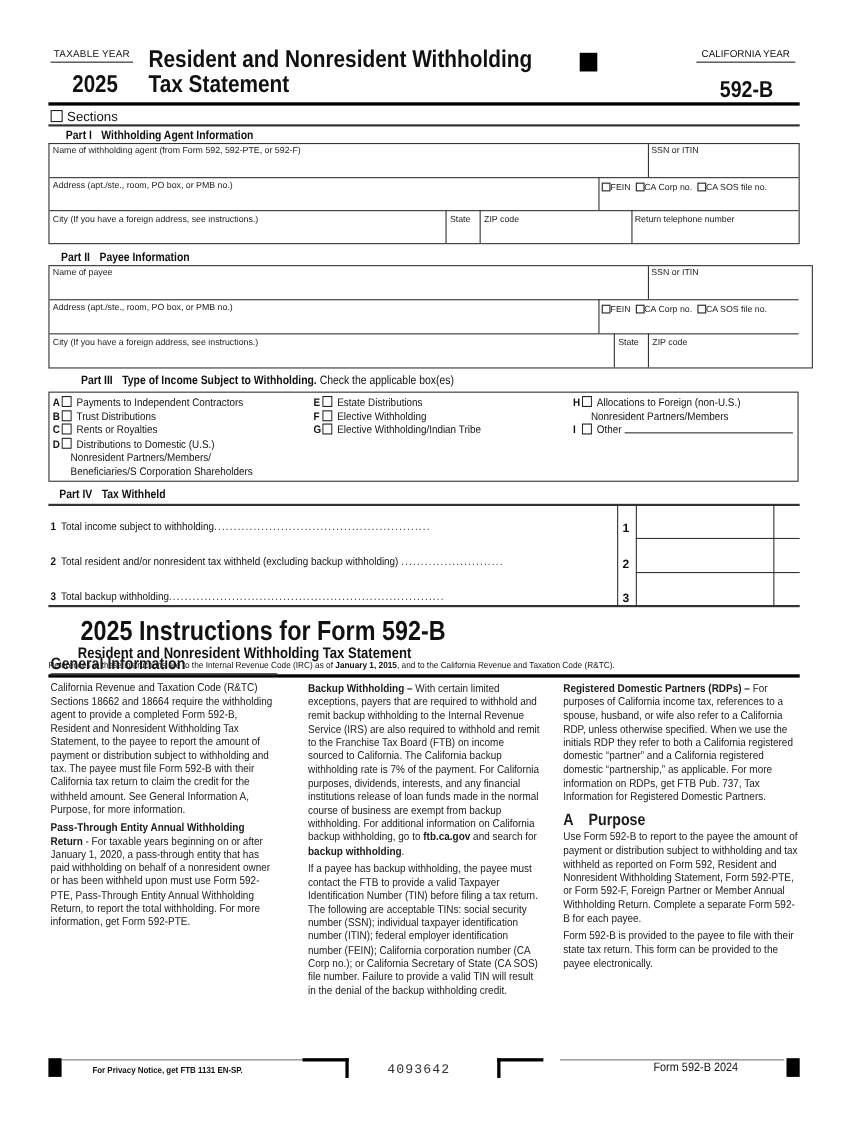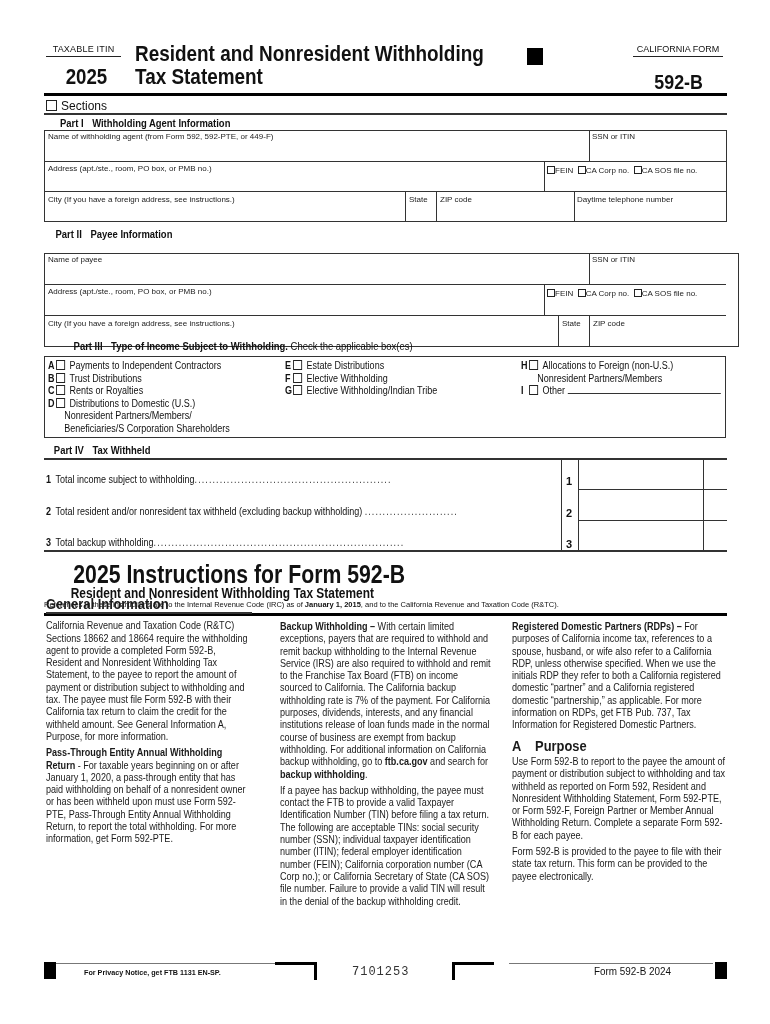--- a/index.html
+++ b/index.html
@@ -59,70 +59,70 @@
 
   
   .foot-sq { position: absolute; width: 12px; height: 17px; background: #000; top: 962px; }
   .foot-privacy { left: 84px; top: 968px; font-size: 8px; font-weight: bold; transform: scaleX(0.9); transform-origin: left top; white-space: nowrap; }
   .foot-code { left: 352px; top: 965px; font-family: "Liberation Mono", monospace; font-size: 12px; color: #333; letter-spacing: 1px; }
   .foot-formyear { left: 594px; top: 965px; font-size: 11px; transform: scaleX(0.9); transform-origin: left top; white-space: nowrap; }
 </style>
 </head>
 <body>
 
-<div class="abs taxyear-label">TAXABLE ITIN</div>
+<div class="abs taxyear-label">TAXABLE YEAR</div>
 <div class="abs taxyear">2025</div>
 <div class="abs title">
   <div>Resident and Nonresident Withholding</div>
   <div>Tax Statement</div>
 </div>
 <div class="abs black-square"></div>
-<div class="abs caform-label">CALIFORNIA FORM</div>
+<div class="abs caform-label">CALIFORNIA YEAR</div>
 <div class="abs formnum">592-B</div>
 <div class="abs rule-thick" style="top:93px;"></div>
 
 <label class="abs amended"><span class="cb"></span><span>Sections</span></label>
 <div class="abs rule-med" style="top:113px;"></div>
 
 <div class="abs part-head" style="top:117px;"><span class="pn">Part I</span><span>Withholding Agent Information</span></div>
 <div class="box" style="left:44px; top:130px; width:683px; height:92px;">
   <div class="hline" style="left:0; top:30px; width:681px;"></div>
   <div class="hline" style="left:0; top:60px; width:681px;"></div>
   <div class="vline" style="left:544px; top:0; height:30px;"></div>
   <div class="vline" style="left:499px; top:30px; height:30px;"></div>
   <div class="vline" style="left:360px; top:60px; height:30px;"></div>
   <div class="vline" style="left:391px; top:60px; height:30px;"></div>
   <div class="vline" style="left:529px; top:60px; height:30px;"></div>
 
-  <div class="cell" style="left:1px; top:0;">Name of withholding agent (from Form 592, 592-PTE, or 449-F)</div>
+  <div class="cell" style="left:1px; top:0;">Name of withholding agent (from Form 592, 592-PTE, or 592-F)</div>
   <input class="field" style="left: 4px; top: 12px; width: 536px; height: 16px;" value="">
   <div class="cell" style="left:545px; top:0;">SSN or ITIN</div>
   <input class="field" style="left: 549px; top: 12px; width: 128px; height: 16px;" value="">
 
   <div class="cell" style="left:1px; top:32px;">Address (apt./ste., room, PO box, or PMB no.)</div>
   <input class="field" style="left: 4px; top: 43px; width: 490px; height: 16px;" value="">
   <div class="cell" style="left:500px; top:34px;">
     <span class="cb" style="width:8px;height:8px;"></span><span>FEIN</span>
     &nbsp;<span class="cb" style="width:8px;height:8px;"></span><span>CA Corp no.</span>
     &nbsp;<span class="cb" style="width:8px;height:8px;"></span><span>CA SOS file no.</span>
   </div>
   <input class="field" style="left: 504px; top: 45px; width: 175px; height: 14px;" value="">
 
   <div class="cell" style="left:1px; top:63px;">City (If you have a foreign address, see instructions.)</div>
   <input class="field" style="left: 4px; top: 74px; width: 352px; height: 15px;" value="">
   <div class="cell" style="left:362px; top:63px;">State</div>
   <input class="field" style="left: 364px; top: 74px; width: 25px; height: 15px;" value="">
   <div class="cell" style="left:393px; top:63px;">ZIP code</div>
   <input class="field" style="left: 396px; top: 74px; width: 130px; height: 15px;" value="">
-  <div class="cell" style="left:530px; top:63px;">Daytime telephone number</div>
+  <div class="cell" style="left:530px; top:63px;">Return telephone number</div>
   <input class="field" style="left: 534px; top: 74px; width: 144px; height: 15px;" value="">
 </div>
 
 <div class="abs part-head" style="top:228px;"><span class="pn">Part II</span><span>Payee Information</span></div>
-<div class="box" style="left:44px; top:241px; width:695px; height:94px;margin-top:12px;">
+<div class="box" style="left:44px; top:241px; width:695px; height:94px;">
   <div class="hline" style="left:0; top:30px; width:681px;"></div>
   <div class="hline" style="left:0; top:61px; width:681px;"></div>
   <div class="vline" style="left:544px; top:0; height:30px;"></div>
   <div class="vline" style="left:499px; top:30px; height:31px;"></div>
   <div class="vline" style="left:513px; top:61px; height:31px;"></div>
   <div class="vline" style="left:544px; top:61px; height:31px;"></div>
 
   <div class="cell" style="left:1px; top:0;">Name of payee</div>
   <input class="field" style="left: 4px; top: 12px; width: 536px; height: 16px;" value="">
   <div class="cell" style="left:545px; top:0;">SSN or ITIN</div>
@@ -215,17 +215,17 @@
   <div class="col-inner" style="width:243px;">
     <p>Use Form 592-B to report to the payee the amount of payment or distribution subject to withholding and tax withheld as reported on Form 592, Resident and Nonresident Withholding Statement, Form 592-PTE, or Form 592-F, Foreign Partner or Member Annual Withholding Return. Complete a separate Form 592-B for each payee.</p>
     <p>Form 592-B is provided to the payee to file with their state tax return. This form can be provided to the payee electronically.</p>
   </div>
 </div>
 
 <div class="foot-sq" style="left:44px;"></div>
 <div class="hline" style="left:56px; top:963px; width:220px; background:#777;"></div>
 <div class="abs foot-privacy">For Privacy Notice, get FTB 1131 EN-SP.</div>
 <div class="abs" style="left:275px; top:962px; width:42px; height:18px; border-top:3px solid #000; border-right:3px solid #000;"></div>
-<div class="abs foot-code">7101253</div>
+<div class="abs foot-code">4093642</div>
 <div class="abs" style="left:452px; top:962px; width:42px; height:18px; border-top:3px solid #000; border-left:3px solid #000;"></div>
 <div class="hline" style="left:509px; top:963px; width:204px; background:#777;"></div>
 <div class="abs foot-formyear">Form 592-B  2024</div>
 <div class="foot-sq" style="left:715px;"></div>
 
 </body></html>

